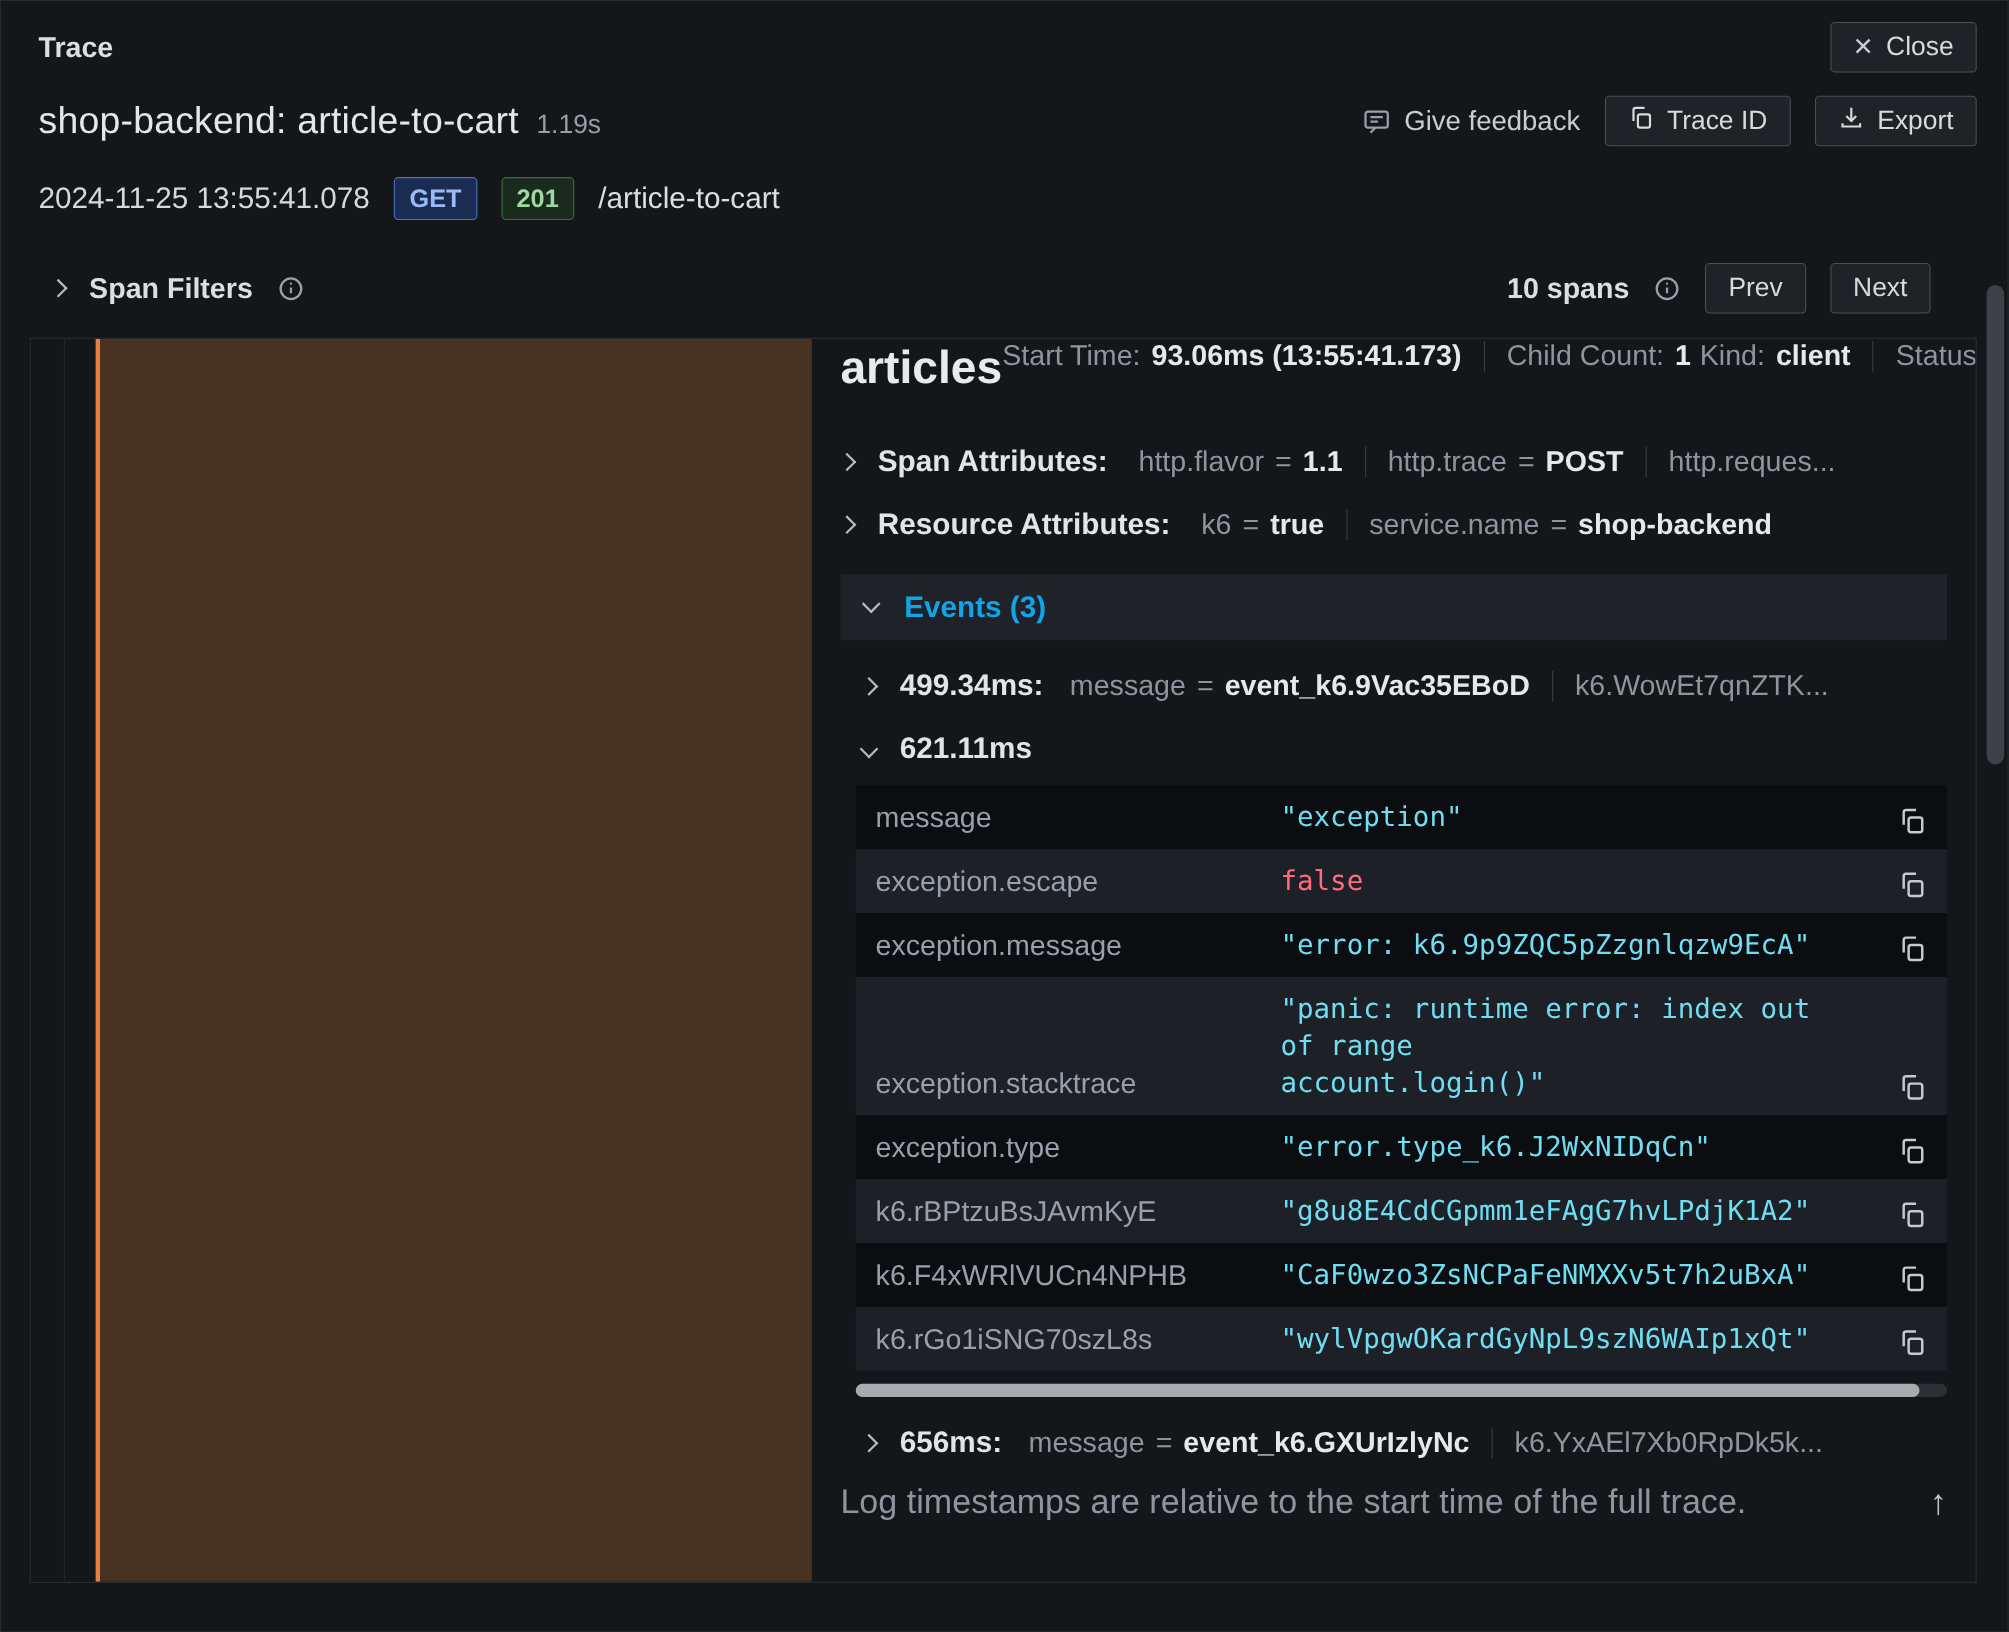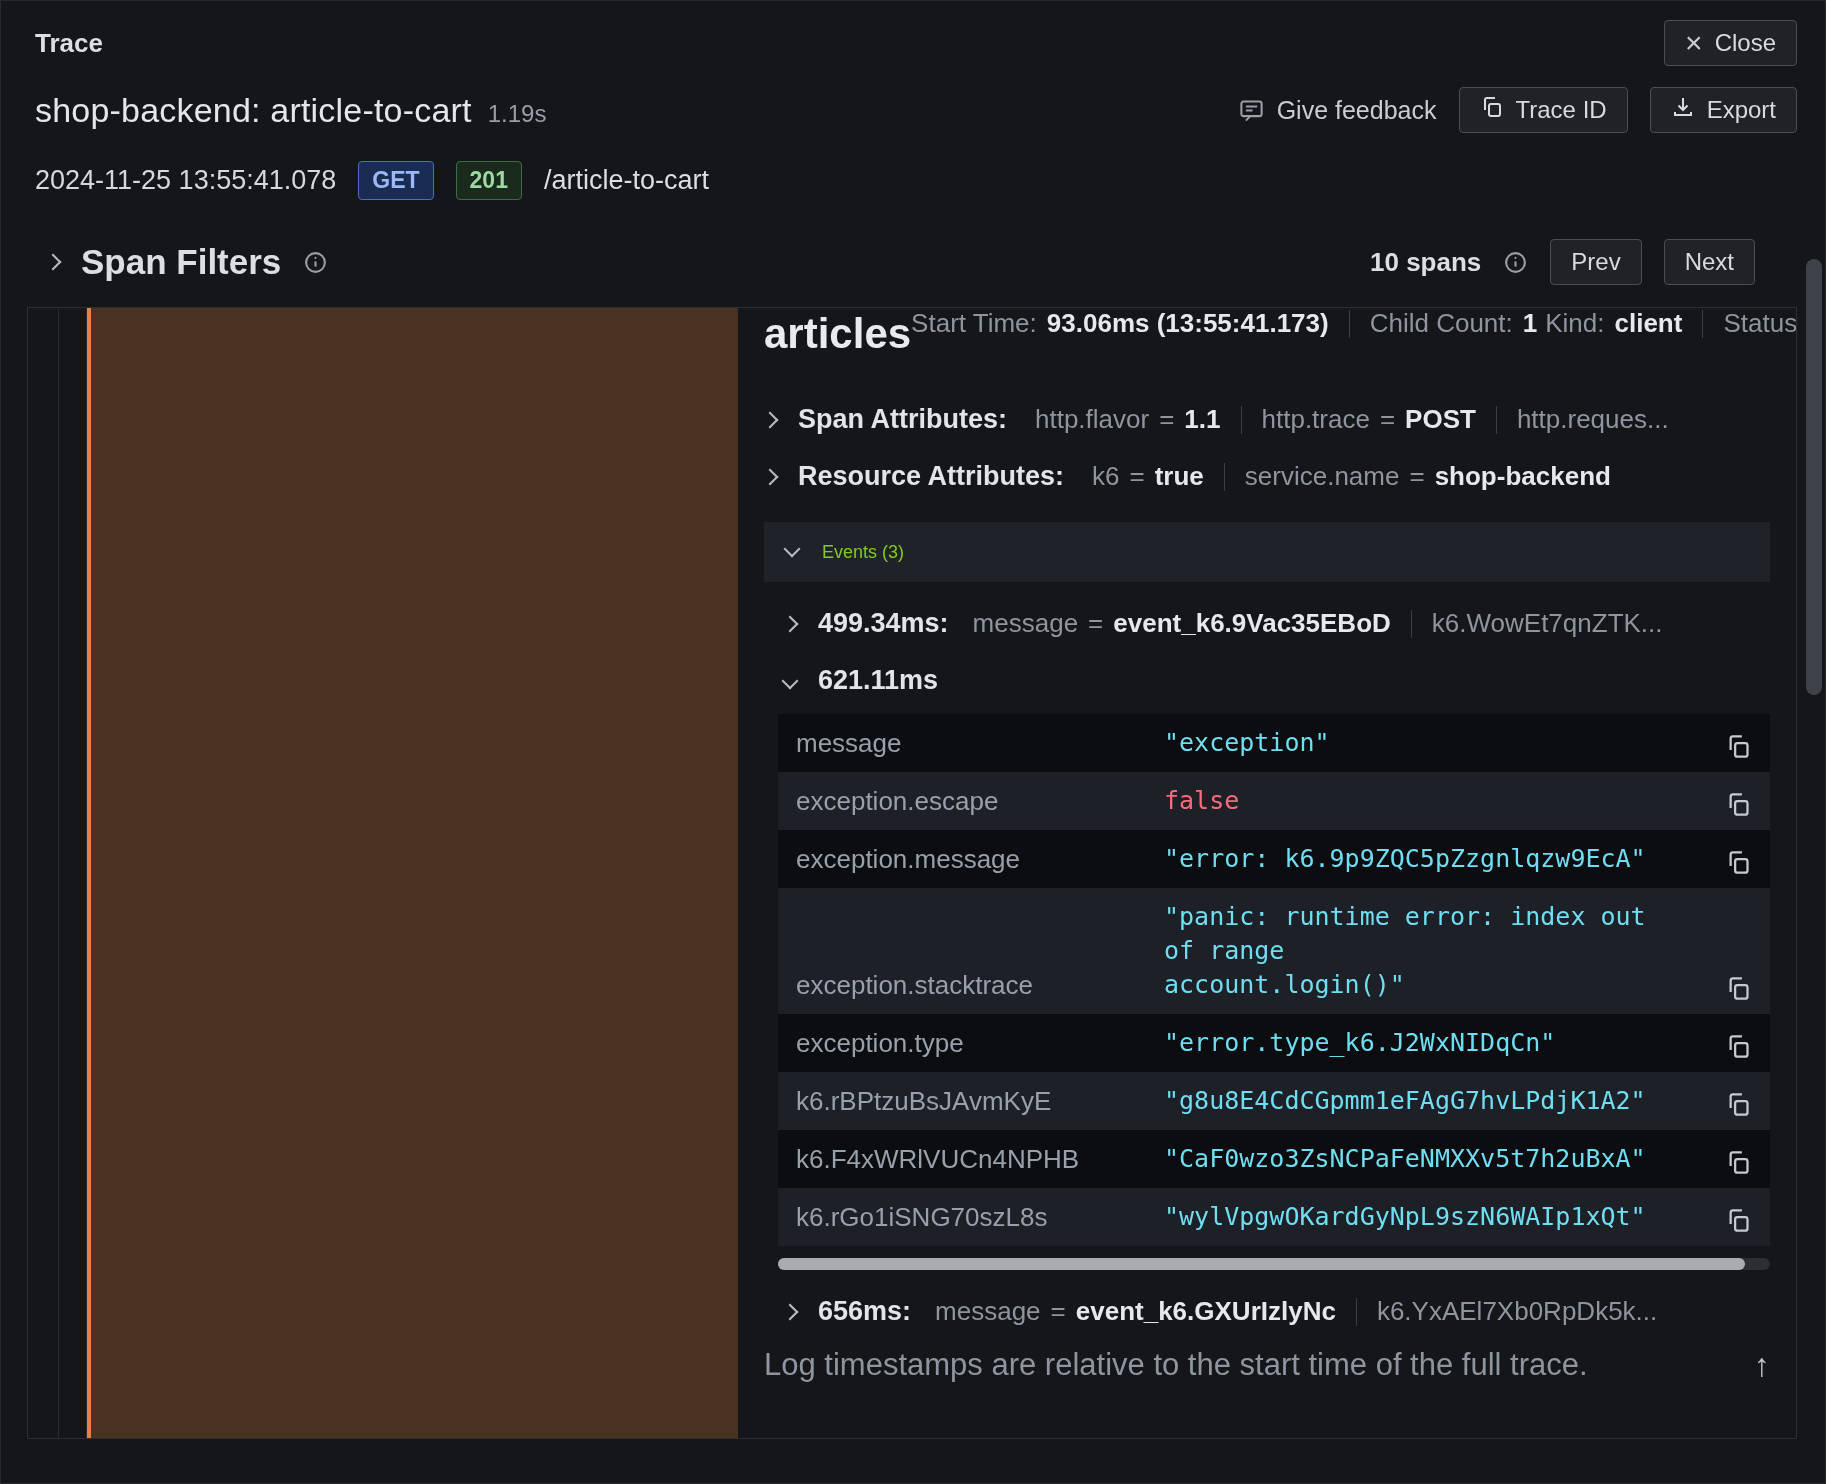--- a/index.html
+++ b/index.html
@@ -27,21 +27,21 @@
   .row3{display:flex;align-items:center;gap:22px;margin-top:26px;height:42px}
   .stamp{font-size:27px;color:#d6d8dc}
   .badge{font-size:23px;font-weight:600;padding:5px 13px;border-radius:4px;border:1px solid}
   .badge.get{color:#9bb9f7;background:#1a2c52;border-color:#4a6fc4}
   .badge.ok{color:#9fd8a0;background:#1a2b1d;border-color:#3f6b46}
   .path{font-size:27px;color:#dcdee2}
   
   .filters{display:flex;justify-content:space-between;align-items:center;margin-top:30px;height:62px;
            padding:0 70px 0 46px}
   .f-left,.f-right{display:flex;align-items:center;gap:22px}
-  .f-title{font-size:35px;font-weight:700;color:#dcdee2}
+  .f-title{font-size:26px;font-weight:700;color:#dcdee2}
   .f-count{font-size:26px;font-weight:700;color:#dcdee2}
   .btn.small{height:46px;padding:0 20px;font-size:24px}
   .chev{display:inline-block;width:12px;height:12px;border-right:2.5px solid #b6bac2;
         border-bottom:2.5px solid #b6bac2;transform:rotate(-45deg);flex:none}
   .chev.down{transform:rotate(45deg);margin-top:-6px}
   .info{flex:none;color:#9aa0aa;display:inline-flex}
   
   .main{position:absolute;left:26px;right:28px;top:306px;bottom:44px;border:1px solid #2b2f34;
         display:flex;overflow:hidden;background:#141619}
   .left-pane{width:710px;display:flex;flex:none}
@@ -63,21 +63,21 @@
   .attr-row{display:flex;align-items:center;margin-top:46px;font-size:26px;white-space:nowrap}
   .attr-row.second{margin-top:26px}
   .attr-row .chev{margin-right:22px}
   .attr-title{font-weight:700;color:#e2e4e9;margin-right:28px;font-size:27px}
   .ak{color:#8e95a0}
   .aeq{color:#8e95a0;margin:0 10px}
   .av{font-weight:700;color:#e6e8ec}
   
   .events{margin-top:30px}
   .events-header{background:#1f2228;height:60px;display:flex;align-items:center;padding:0 22px;gap:24px}
-  .events-title{font-weight:400;font-size:18px;color:#84cc16}
+  .events-title{font-weight:700;font-size:27px;color:#0ea5e9}
   .events-body{padding-left:14px}
   .event-line{display:flex;align-items:center;margin-top:26px;font-size:26px;white-space:nowrap}
   .event-line .chev{margin:0 0 0 6px}
   .event-time{font-weight:700;font-size:27px;color:#e2e4e9;margin:0 24px 0 22px}
   .ev-extra{color:#8e95a0;overflow:hidden;text-overflow:ellipsis}
   
   .kv{margin-top:18px}
   .kv-row{display:grid;grid-template-columns:368px 1fr 56px;align-items:end;padding:12px 18px}
   .kv-row:nth-child(odd){background:#0c0d10}
   .kv-row:nth-child(even){background:#1d2026}

